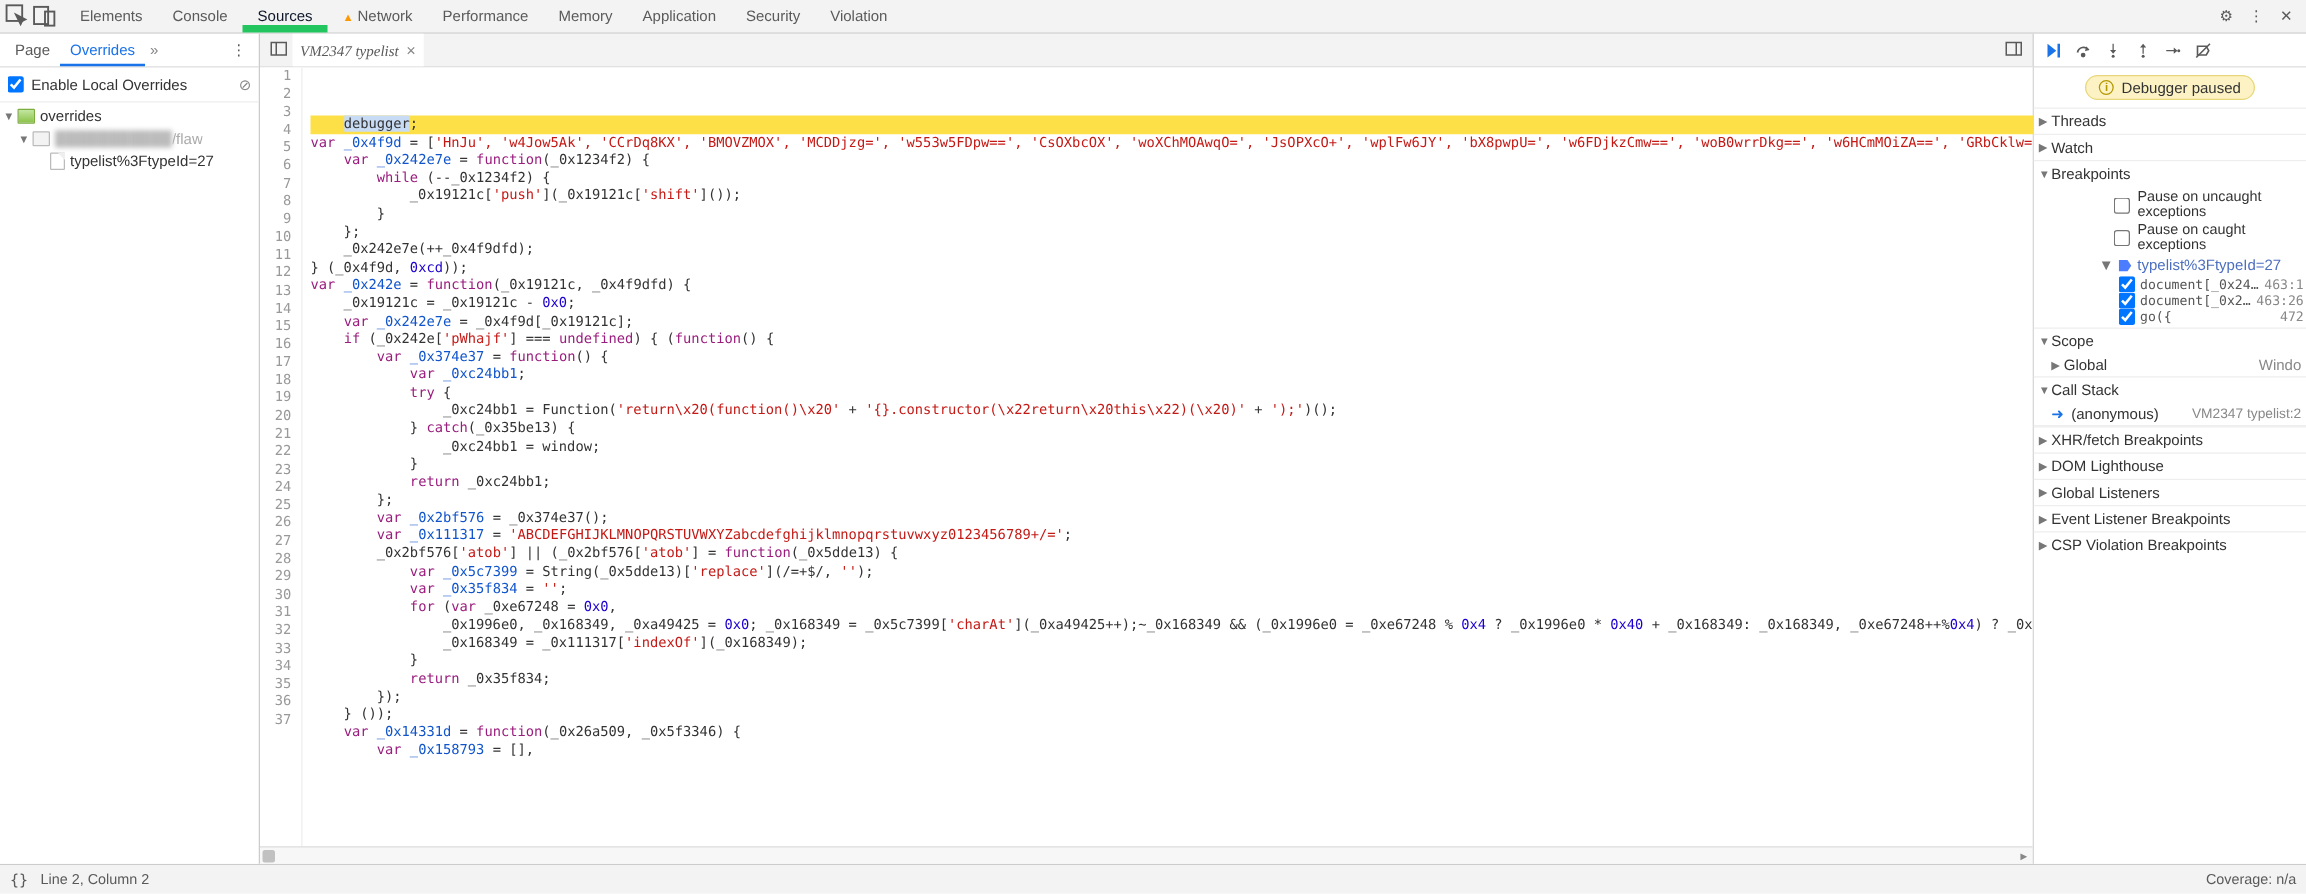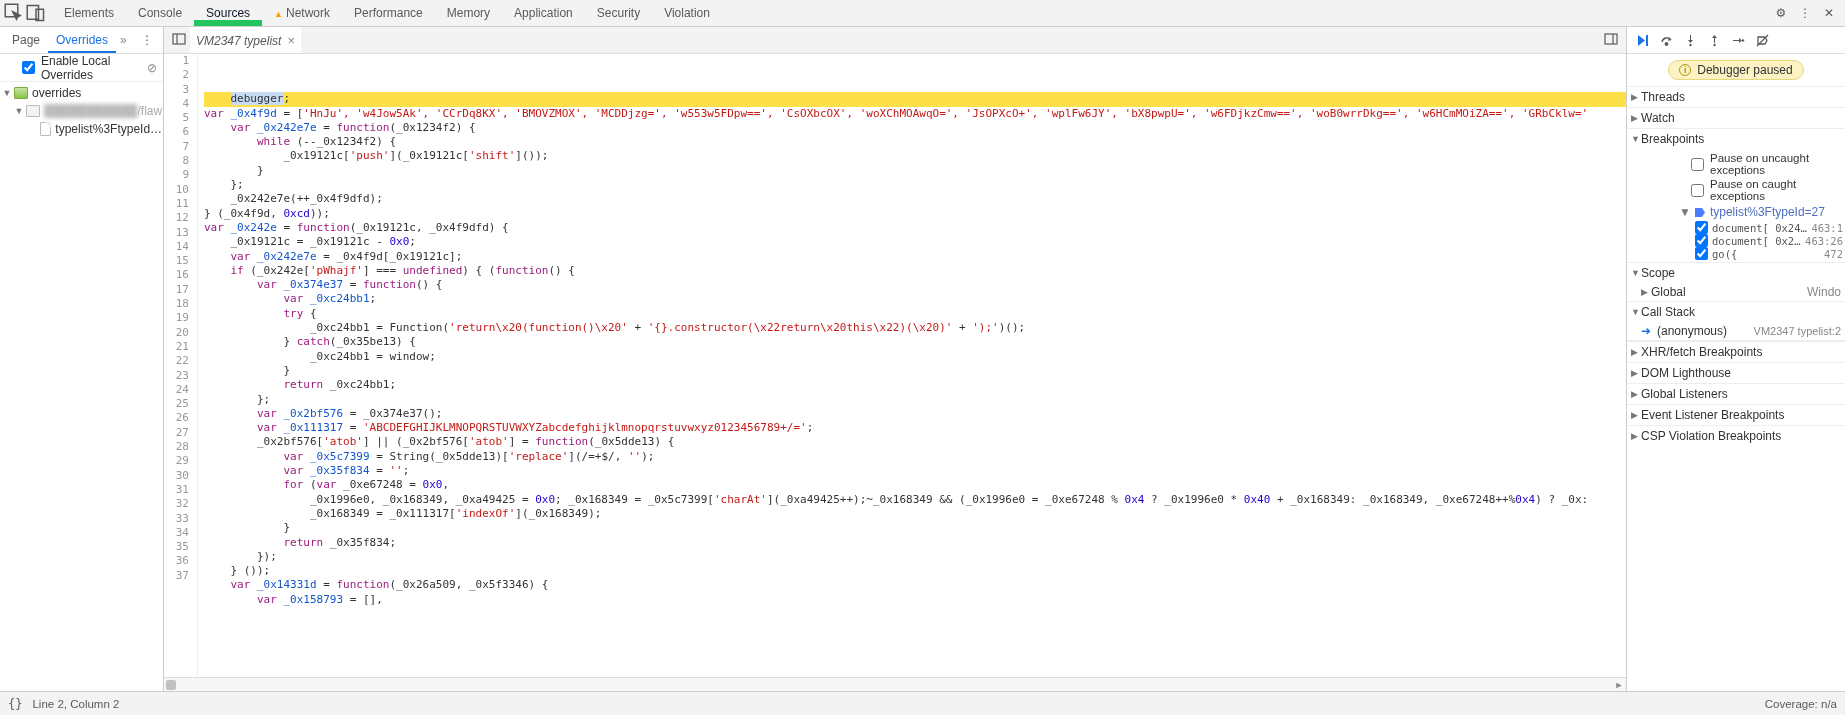--- a/index.html
+++ b/index.html
@@ -12,51 +12,51 @@
 .top-tabs .tab.network::before { content: "▲"; color: #ff9800; font-size: 9px; margin-right: 3px; }
 .top-tabs .spacer { flex: 1; }
 .top-tabs .icon-btn { width: 24px; text-align: center; cursor: pointer; color: #5a5a5a; }
 .top-tabs .left-icons { display: flex; gap: 2px; padding-right: 6px; }
 .top-tabs .left-icons .ic { width: 20px; height: 20px; display: flex; align-items: center; justify-content: center; }
 
 
 .main { display: flex; height: calc(100vh - 27px - 24px); }
 
 
-.left-panel { width: 164px; border-right: 1px solid #ccc; display: flex; flex-direction: column; background: #fff; }
+.left-panel { width: 208px; border-right: 1px solid #ccc; display: flex; flex-direction: column; background: #fff; }
 .left-tabs { display: flex; align-items: center; border-bottom: 1px solid #ddd; height: 27px; padding: 0 4px; }
 .left-tabs .ltab { padding: 0 8px; height: 26px; line-height: 26px; cursor: pointer; font-size: 12px; color: #5a5a5a; }
 .left-tabs .ltab.active { color: #1a73e8; border-bottom: 2px solid #1a73e8; }
 .left-tabs .chev { padding: 0 4px; color: #888; cursor: pointer; }
 .left-tabs .spacer { flex: 1; }
 .left-tabs .dots { cursor: pointer; padding: 0 6px; color: #5a5a5a; }
 
 .left-toolbar { display: flex; align-items: center; height: 28px; padding: 0 6px; border-bottom: 1px solid #eee; }
-.left-toolbar label { display: flex; align-items: center; gap: 6px; font-size: 12px; margin-left: 16px; }
+.left-toolbar label { display: flex; align-items: center; gap: 6px; font-size: 12px; }
 .left-toolbar .spacer { flex: 1; }
 .left-toolbar .clear-btn { color: #888; cursor: pointer; }
 
 .tree { padding: 2px 0; font-size: 12px; }
 .tree-row { display: flex; align-items: center; height: 18px; padding-left: 2px; cursor: pointer; white-space: nowrap; }
 .tree-row .tw { width: 10px; text-align: center; color: #777; font-size: 9px; }
 .tree-row .folder { width: 14px; height: 12px; margin: 0 4px 0 2px; display: inline-block; position: relative; }
 .tree-row .folder.green { background: linear-gradient(#c3e6a1,#8bc34a); border: 1px solid #7cad3f; border-radius: 1px; }
 .tree-row .folder.plain { background: #f3f3f3; border: 1px solid #bbb; border-radius: 1px; }
 .tree-row .file-ico { width: 12px; height: 14px; margin: 0 4px 0 2px; background: #fff; border: 1px solid #bbb; border-radius: 1px; position: relative; }
 .tree-row .file-ico::after { content: ""; position: absolute; top: -1px; right: -1px; border: 3px solid transparent; border-top-color: #eee; border-right-color: #eee; }
 .tree-row.dim .label { color: #aaa; }
 .tree-row .label { overflow: hidden; text-overflow: ellipsis; }
 
 
 .center { flex: 1; display: flex; flex-direction: column; min-width: 0; }
 .editor-tabs { display: flex; align-items: center; height: 27px; border-bottom: 1px solid #ddd; padding: 0 4px; background: #f3f3f3; }
 .editor-tabs .ed-ico { width: 22px; text-align: center; color: #5a5a5a; cursor: pointer; }
 .editor-tabs .file-tab { display: flex; align-items: center; gap: 6px; padding: 0 6px; height: 26px; line-height: 26px; font-size: 12px; color: #5a5a5a; cursor: pointer; }
 .editor-tabs .file-tab.active { background: #fff; border-top: 2px solid transparent; }
-.editor-tabs .file-tab .fname { font-style: italic; }
+.editor-tabs .file-tab .fname { font-style: italic; font-family: Liberation Serif, serif; }
 .editor-tabs .file-tab .close { color: #888; cursor: pointer; font-size: 13px; }
 .editor-tabs .spacer { flex: 1; }
 
 .editor-body { flex: 1; display: flex; overflow: hidden; position: relative; background: #fff; }
 .gutter { background: #fff; color: #999; font-family: Consolas, monospace; font-size: 11px; text-align: right; padding: 0 8px 0 4px; border-right: 1px solid #eee; user-select: none; min-width: 34px; }
 .gutter .ln { height: 14.3px; line-height: 14.3px; }
 .code { flex: 1; font-family: Consolas, monospace; font-size: 11px; line-height: 14.3px; white-space: pre; overflow: auto; padding-left: 6px; }
 .code .hlrow { background: #fde047; display: inline-block; min-width: 100%; margin-top: 24px; }
 .code .sel { background: #c8dbf5; }
 

